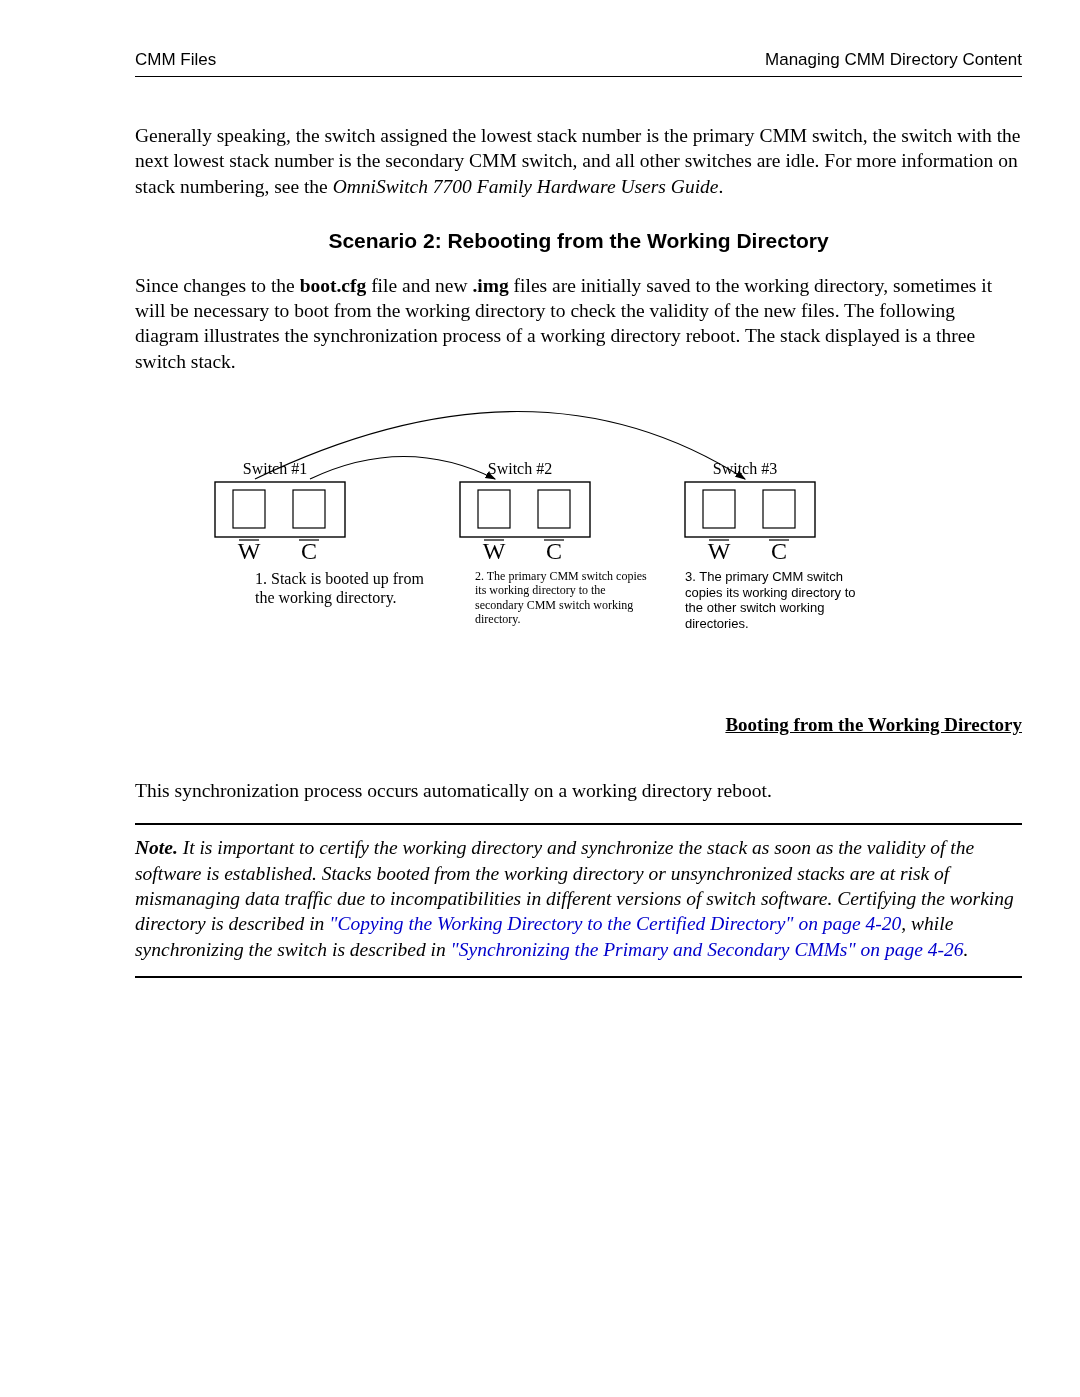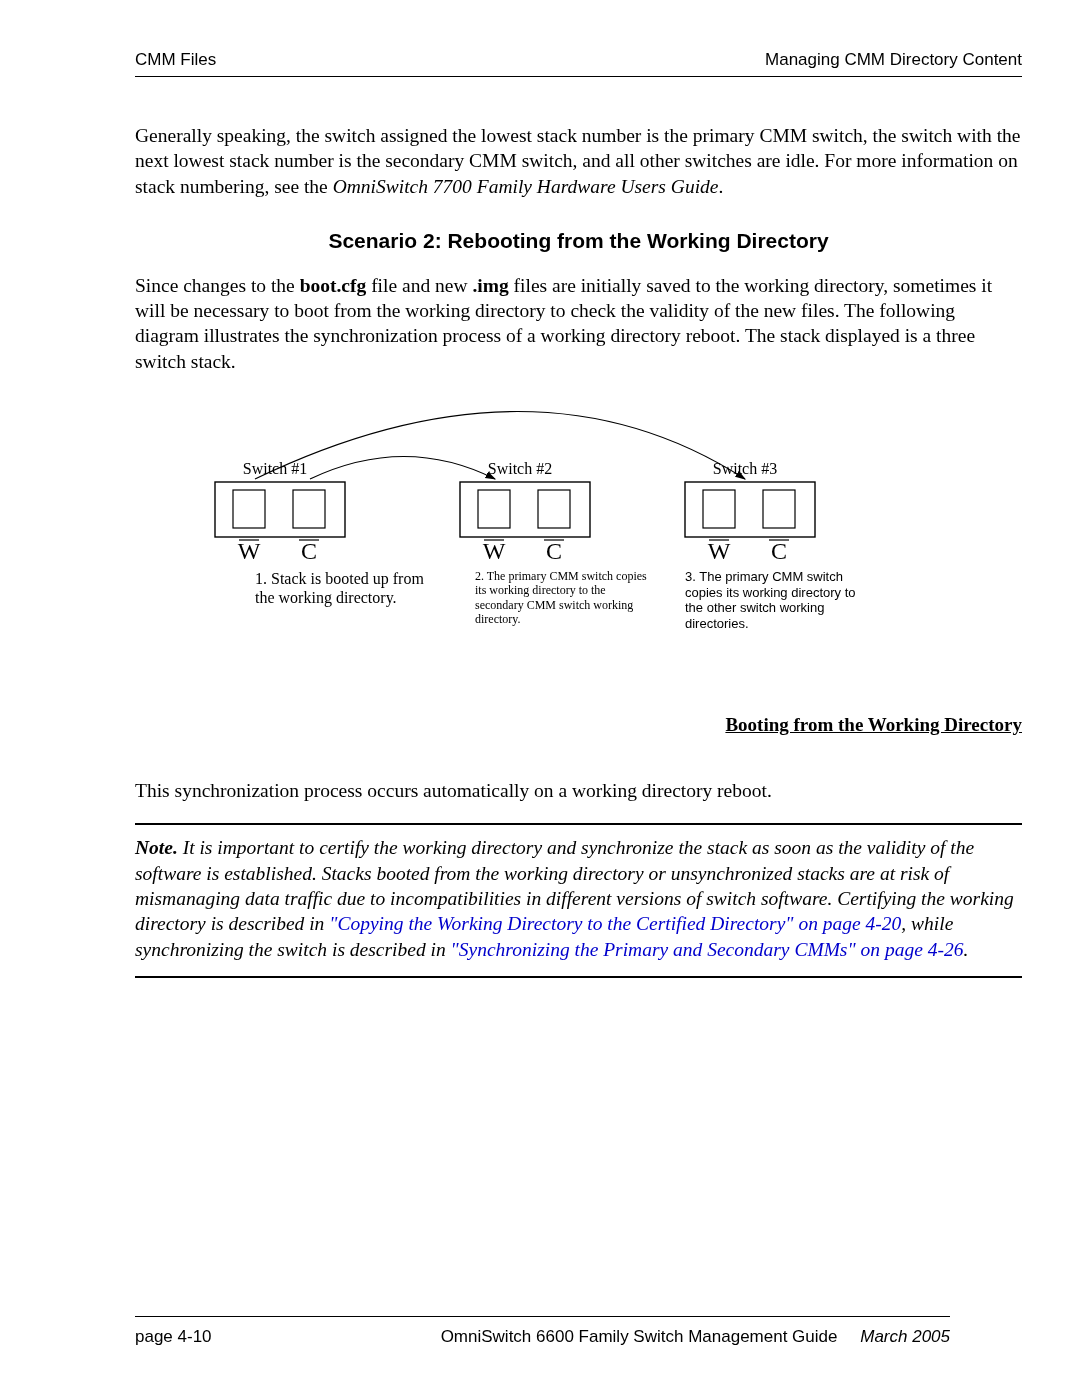--- a/index.html
+++ b/index.html
@@ -176,21 +176,14 @@
   <div class="diagram-caption">Booting from the Working Directory</div>
 
   <p class="para">This synchronization process occurs automatically on a working directory reboot.</p>
 
   <div class="note-block">
     <p>
       <span class="bold">Note.</span><span> It is important to certify the working directory and synchronize the stack as soon as the validity of the software is established. Stacks booted from the working directory or unsynchronized stacks are at risk of mismanaging data traffic due to incompatibilities in different versions of switch software. Certifying the working directory is described in </span><span class="link">"Copying the Working Directory to the Certified Directory" on page 4-20</span><span>, while synchronizing the switch is described in </span><span class="link">"Synchronizing the Primary and Secondary CMMs" on page 4-26</span><span>.</span>
     </p>
   </div>
 
-  <div class="footer-row">
-    <span>page 4-10</span>
-    <span class="footer-right">
-      <span>OmniSwitch 6600 Family Switch Management Guide</span>
-      <span class="date">March 2005</span>
-    </span>
-  </div>
 
 </div>
 
 </body></html>

